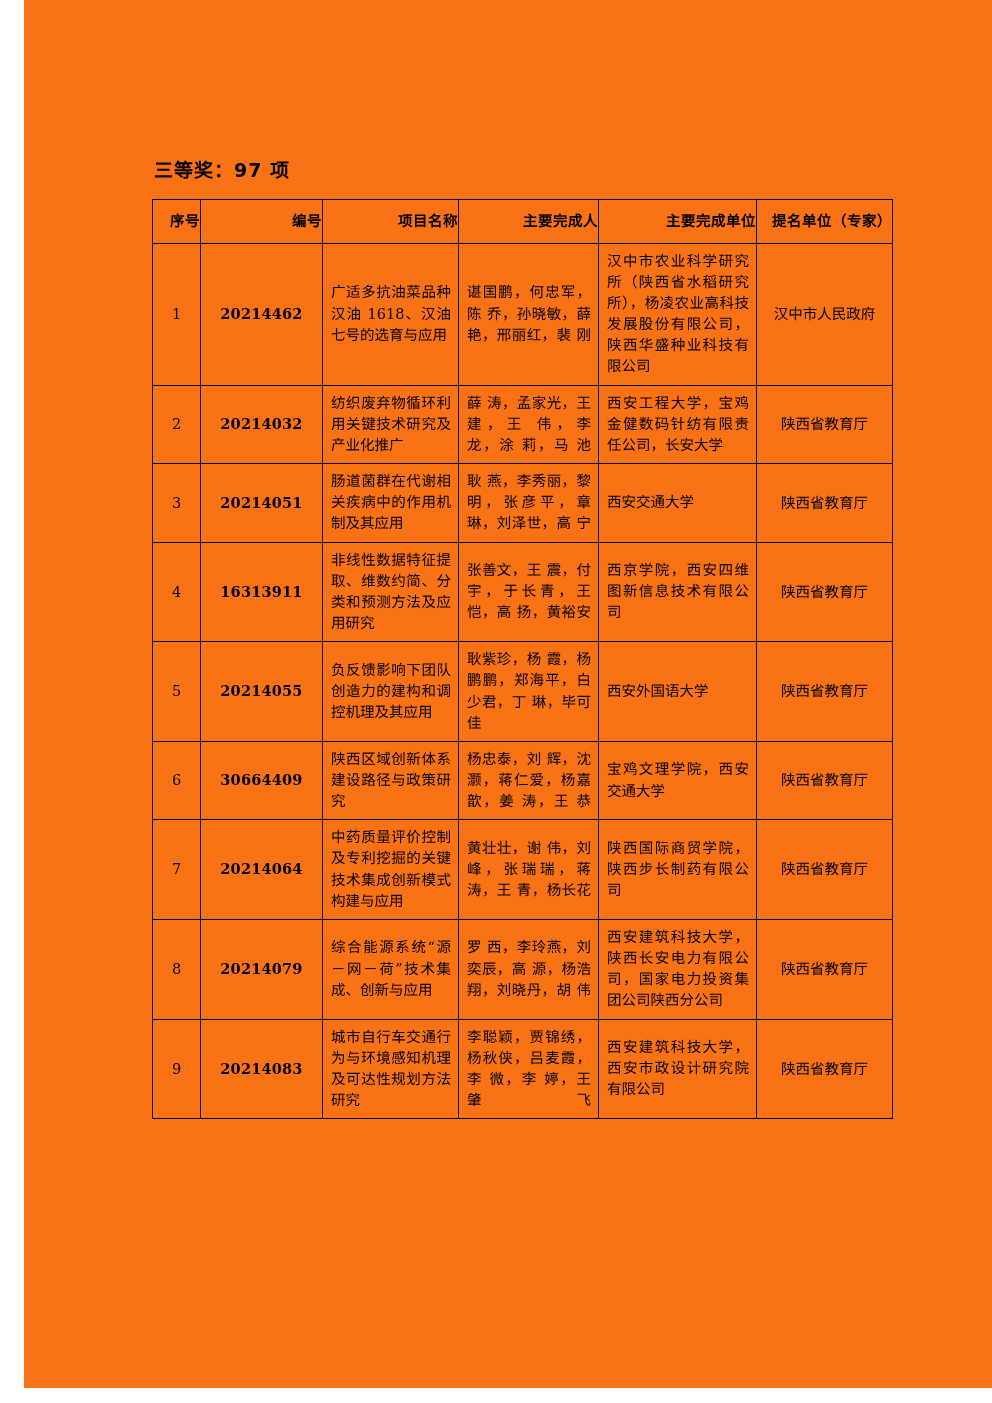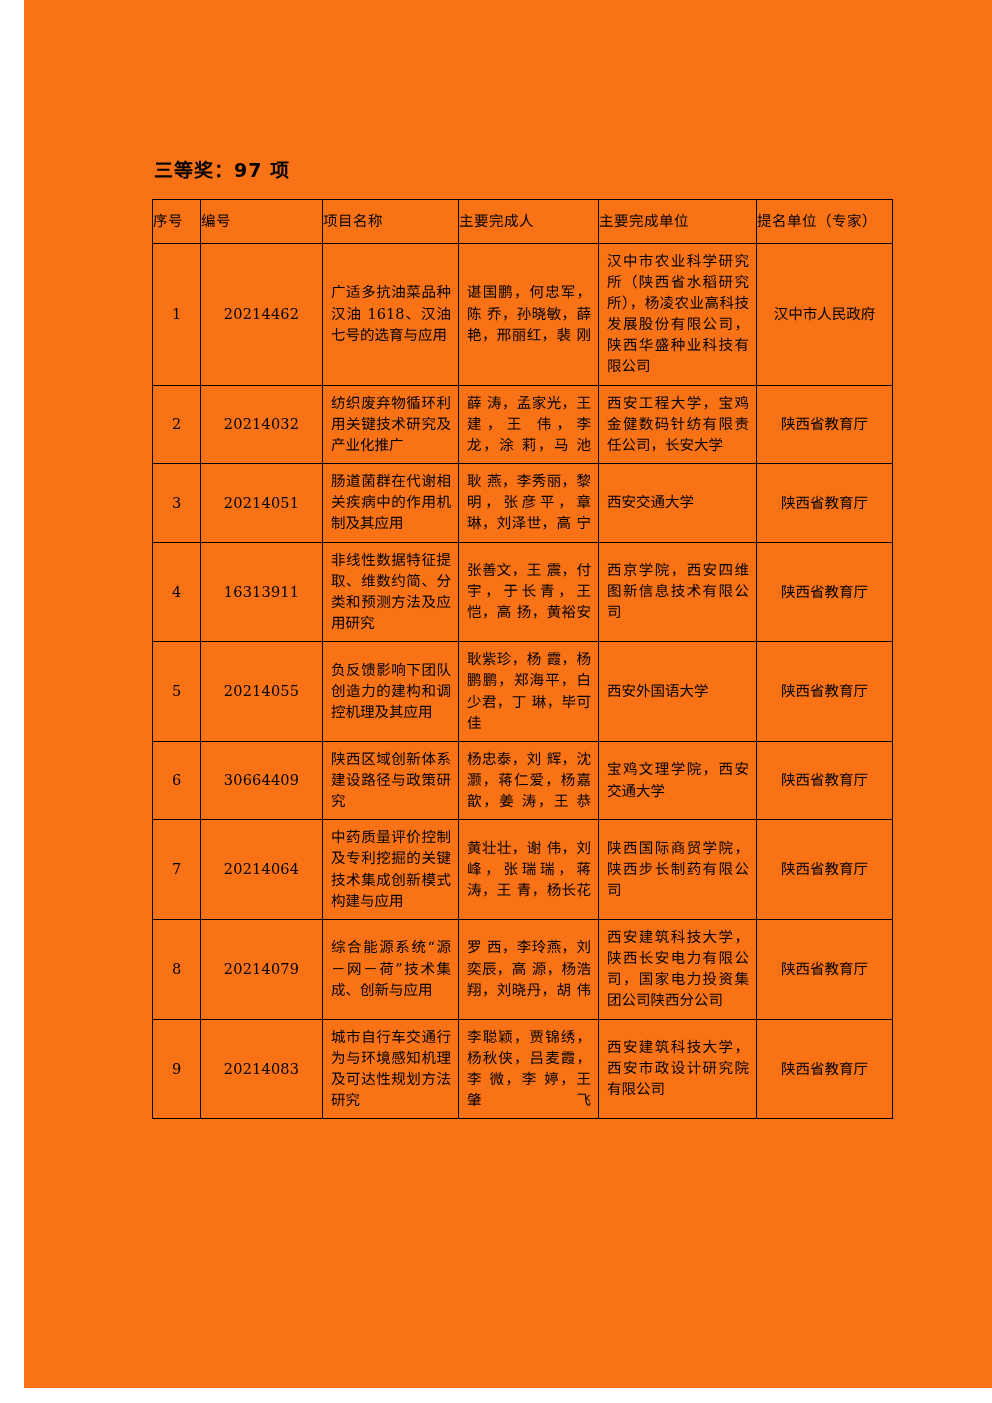--- a/index.html
+++ b/index.html
@@ -46,22 +46,22 @@
   }
   table.award-table td, table.award-table th {
     border: 1px solid #000;
     padding: 0;
     vertical-align: middle;
     font-size: 14.5px;
     line-height: 1.42;
   }
   thead th {
     font-family: "DejaVu Sans", "Liberation Sans", sans-serif;
-    font-weight: normal;
-    text-align: left;
+    font-weight: bold;
+    text-align: right;
     height: 43px;
     font-size: 15px;
     letter-spacing: 0.5px;
   }
   .subheader td {
     font-family: "DejaVu Sans", "Liberation Sans", sans-serif;
     font-weight: bold;
     text-align: center;
     height: 44px;
     font-size: 15px;
@@ -78,20 +78,21 @@
   td.seq {
     text-align: center;
     font-family: "DejaVu Serif", "Liberation Serif", serif;
     font-size: 15px;
   }
   td.code {
     text-align: center;
     font-family: "DejaVu Serif", "Liberation Serif", serif;
     font-size: 15px;
     letter-spacing: 0.2px;
+    font-weight: bold;
   }
   .cellbox {
     padding: 7px 7px 7px 8px;
   }
   
   .just {
     text-align: justify;
     text-align-last: left;
     text-justify: inter-character;
     word-break: break-all;

